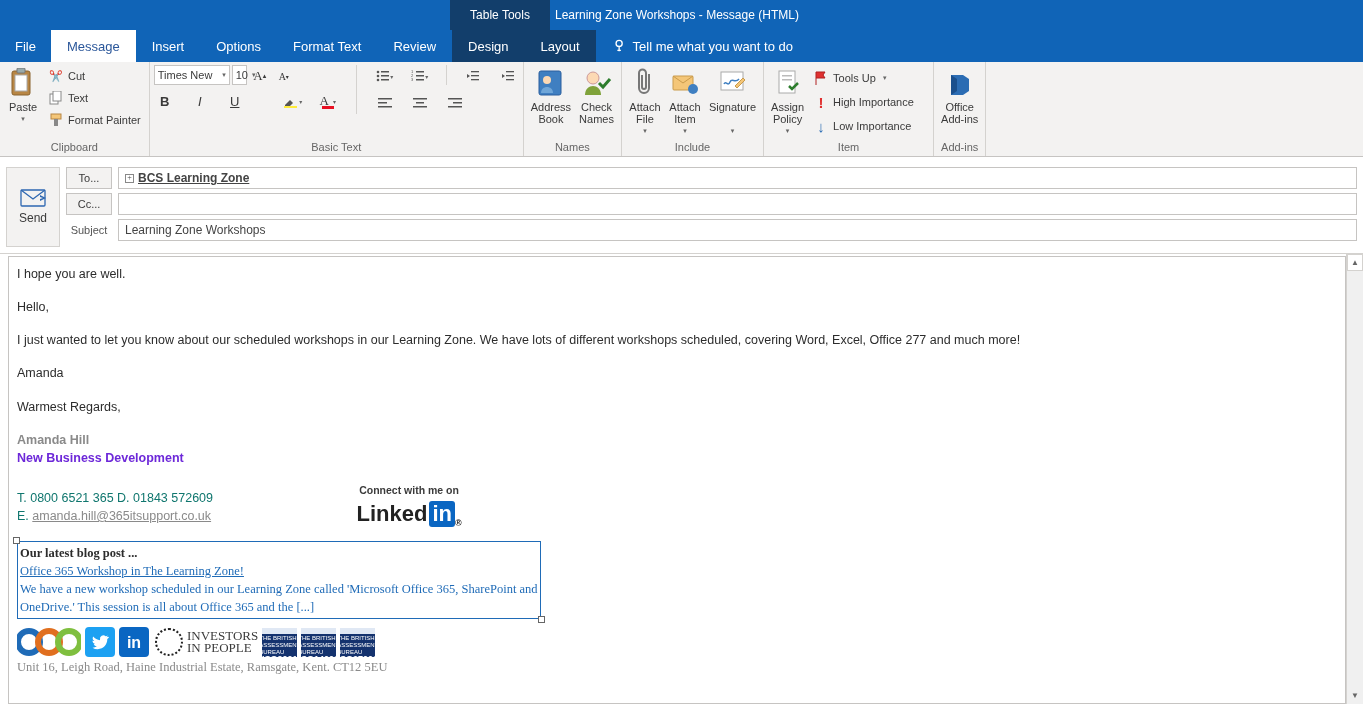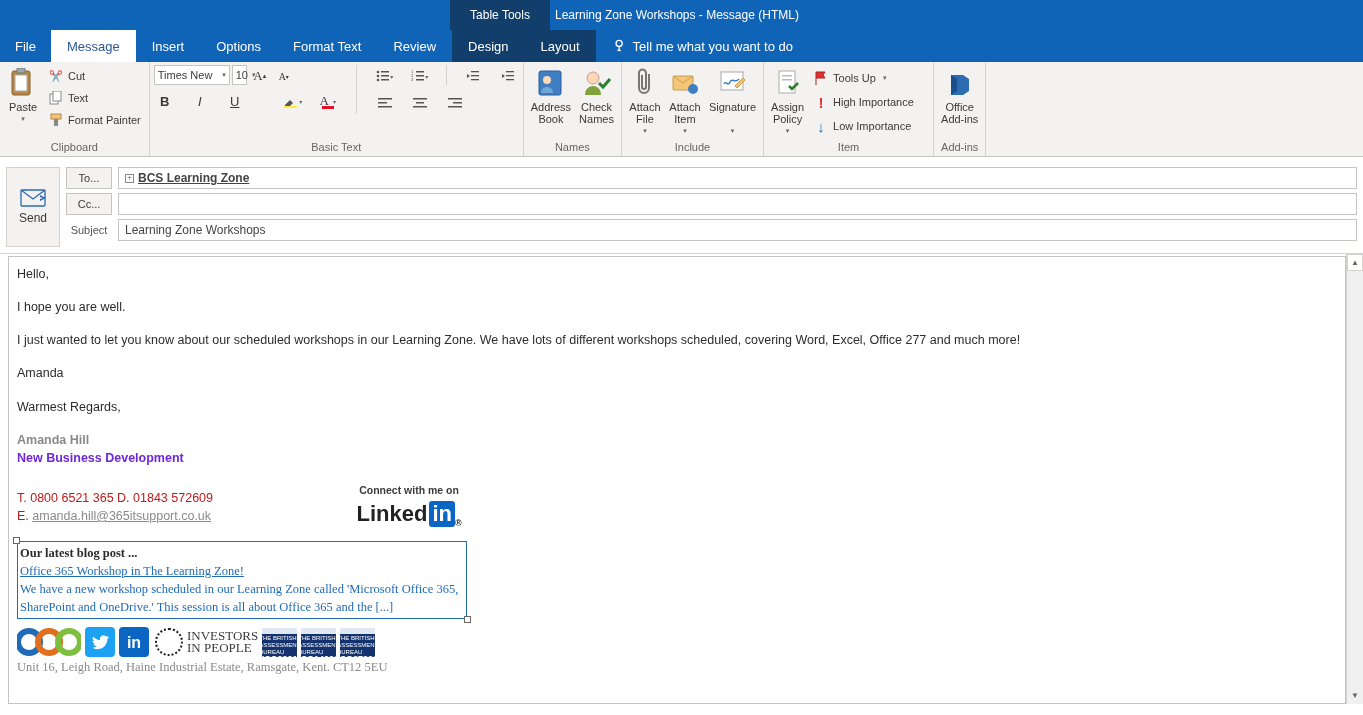--- a/index.html
+++ b/index.html
@@ -60,25 +60,25 @@
   .fieldlbl{width:46px;font-size:11px;color:#555;text-align:center}
   .fieldinput{flex:1;height:22px;border:1px solid var(--hairline);display:flex;align-items:center;padding:0 6px;font-size:12px}
   .recipient{font-weight:bold;text-decoration:underline}
   .expander{font-family:"Segoe UI Symbol";font-size:8px;border:1px solid #888;width:9px;height:9px;display:inline-flex;align-items:center;justify-content:center;margin-right:4px;line-height:1}
   
   .bodywrap{display:flex;height:450px}
   .bodyarea{flex:1;border:1px solid var(--hairline);margin:2px 0 0 8px;padding:8px 8px;font-family:Verdana,Geneva,sans-serif;font-size:12.5px;color:#2C2C2C;line-height:1.45;overflow:hidden}
   .bodyarea p{margin:0 0 15px 0}
   .sig-name{font-weight:bold;color:#8A8A8A}
   .sig-role{font-weight:bold;color:#6d28d9}
-  .sig-contacts{color:#b91c1c}
+  .sig-contacts{color:#0f766e}
   .sig-email{color:#8A8A8A;text-decoration:underline}
   .linkedin-block{display:inline-block;vertical-align:top;margin-left:140px;margin-top:-6px;text-align:center}
   .linkedin-block .t{color:#3B3B3B;font-size:10.5px;font-weight:bold}
-  .blogbox{margin-top:11px;width:450px;position:relative}
+  .blogbox{margin-top:11px;width:524px;position:relative}
   .blogcell{border:1px solid #1F6BB7;padding:2px 2px;font-family:Verdana;font-size:12.5px;line-height:1.45}
   .blog-title{color:#2C2C2C;font-weight:bold}
   .blog-link{color:#1F6BB7;text-decoration:underline}
   .blog-txt{color:#1F6BB7}
   .handle{position:absolute;width:7px;height:7px;border:1px solid #666;background:#fff}
   .handle.tl{left:-4px;top:-4px}
   .handle.br{right:-4px;bottom:-4px}
   .socialrow{margin-top:8px;display:flex;align-items:center;gap:4px}
   .sqicon{width:30px;height:30px;border-radius:4px;display:flex;align-items:center;justify-content:center;color:#fff;font-weight:bold;font-size:16px}
   .iip{display:flex;align-items:center;gap:4px;margin-left:2px}
@@ -443,22 +443,22 @@
       <div class="fieldlbl">Subject</div>
       <div class="fieldinput">
           <span>Learning Zone Workshops</span>
         </div>
     </div>
   </div>
 </div>
 
 <div class="bodywrap">
   <div class="bodyarea">
+    <p>I hope you are well.</p>
     <p>Hello,</p>
-    <p>I hope you are well.</p>
     <p>I just wanted to let you know about our scheduled workshops in our Learning Zone. We have lots of different workshops scheduled, covering Word, Excel, Office 277 and much more!</p>
     <p>Amanda</p>
     <p>Warmest Regards,</p>
     <div style="margin-top:2px">
       <span class="sig-name">Amanda Hill</span><br>
       <span class="sig-role">New Business Development</span>
     </div>
     <div style="margin-top:22px">
       <div style="display:inline-block;vertical-align:top">
         <span class="sig-contacts">T. 0800 6521 365   D. 01843 572609</span><br>

